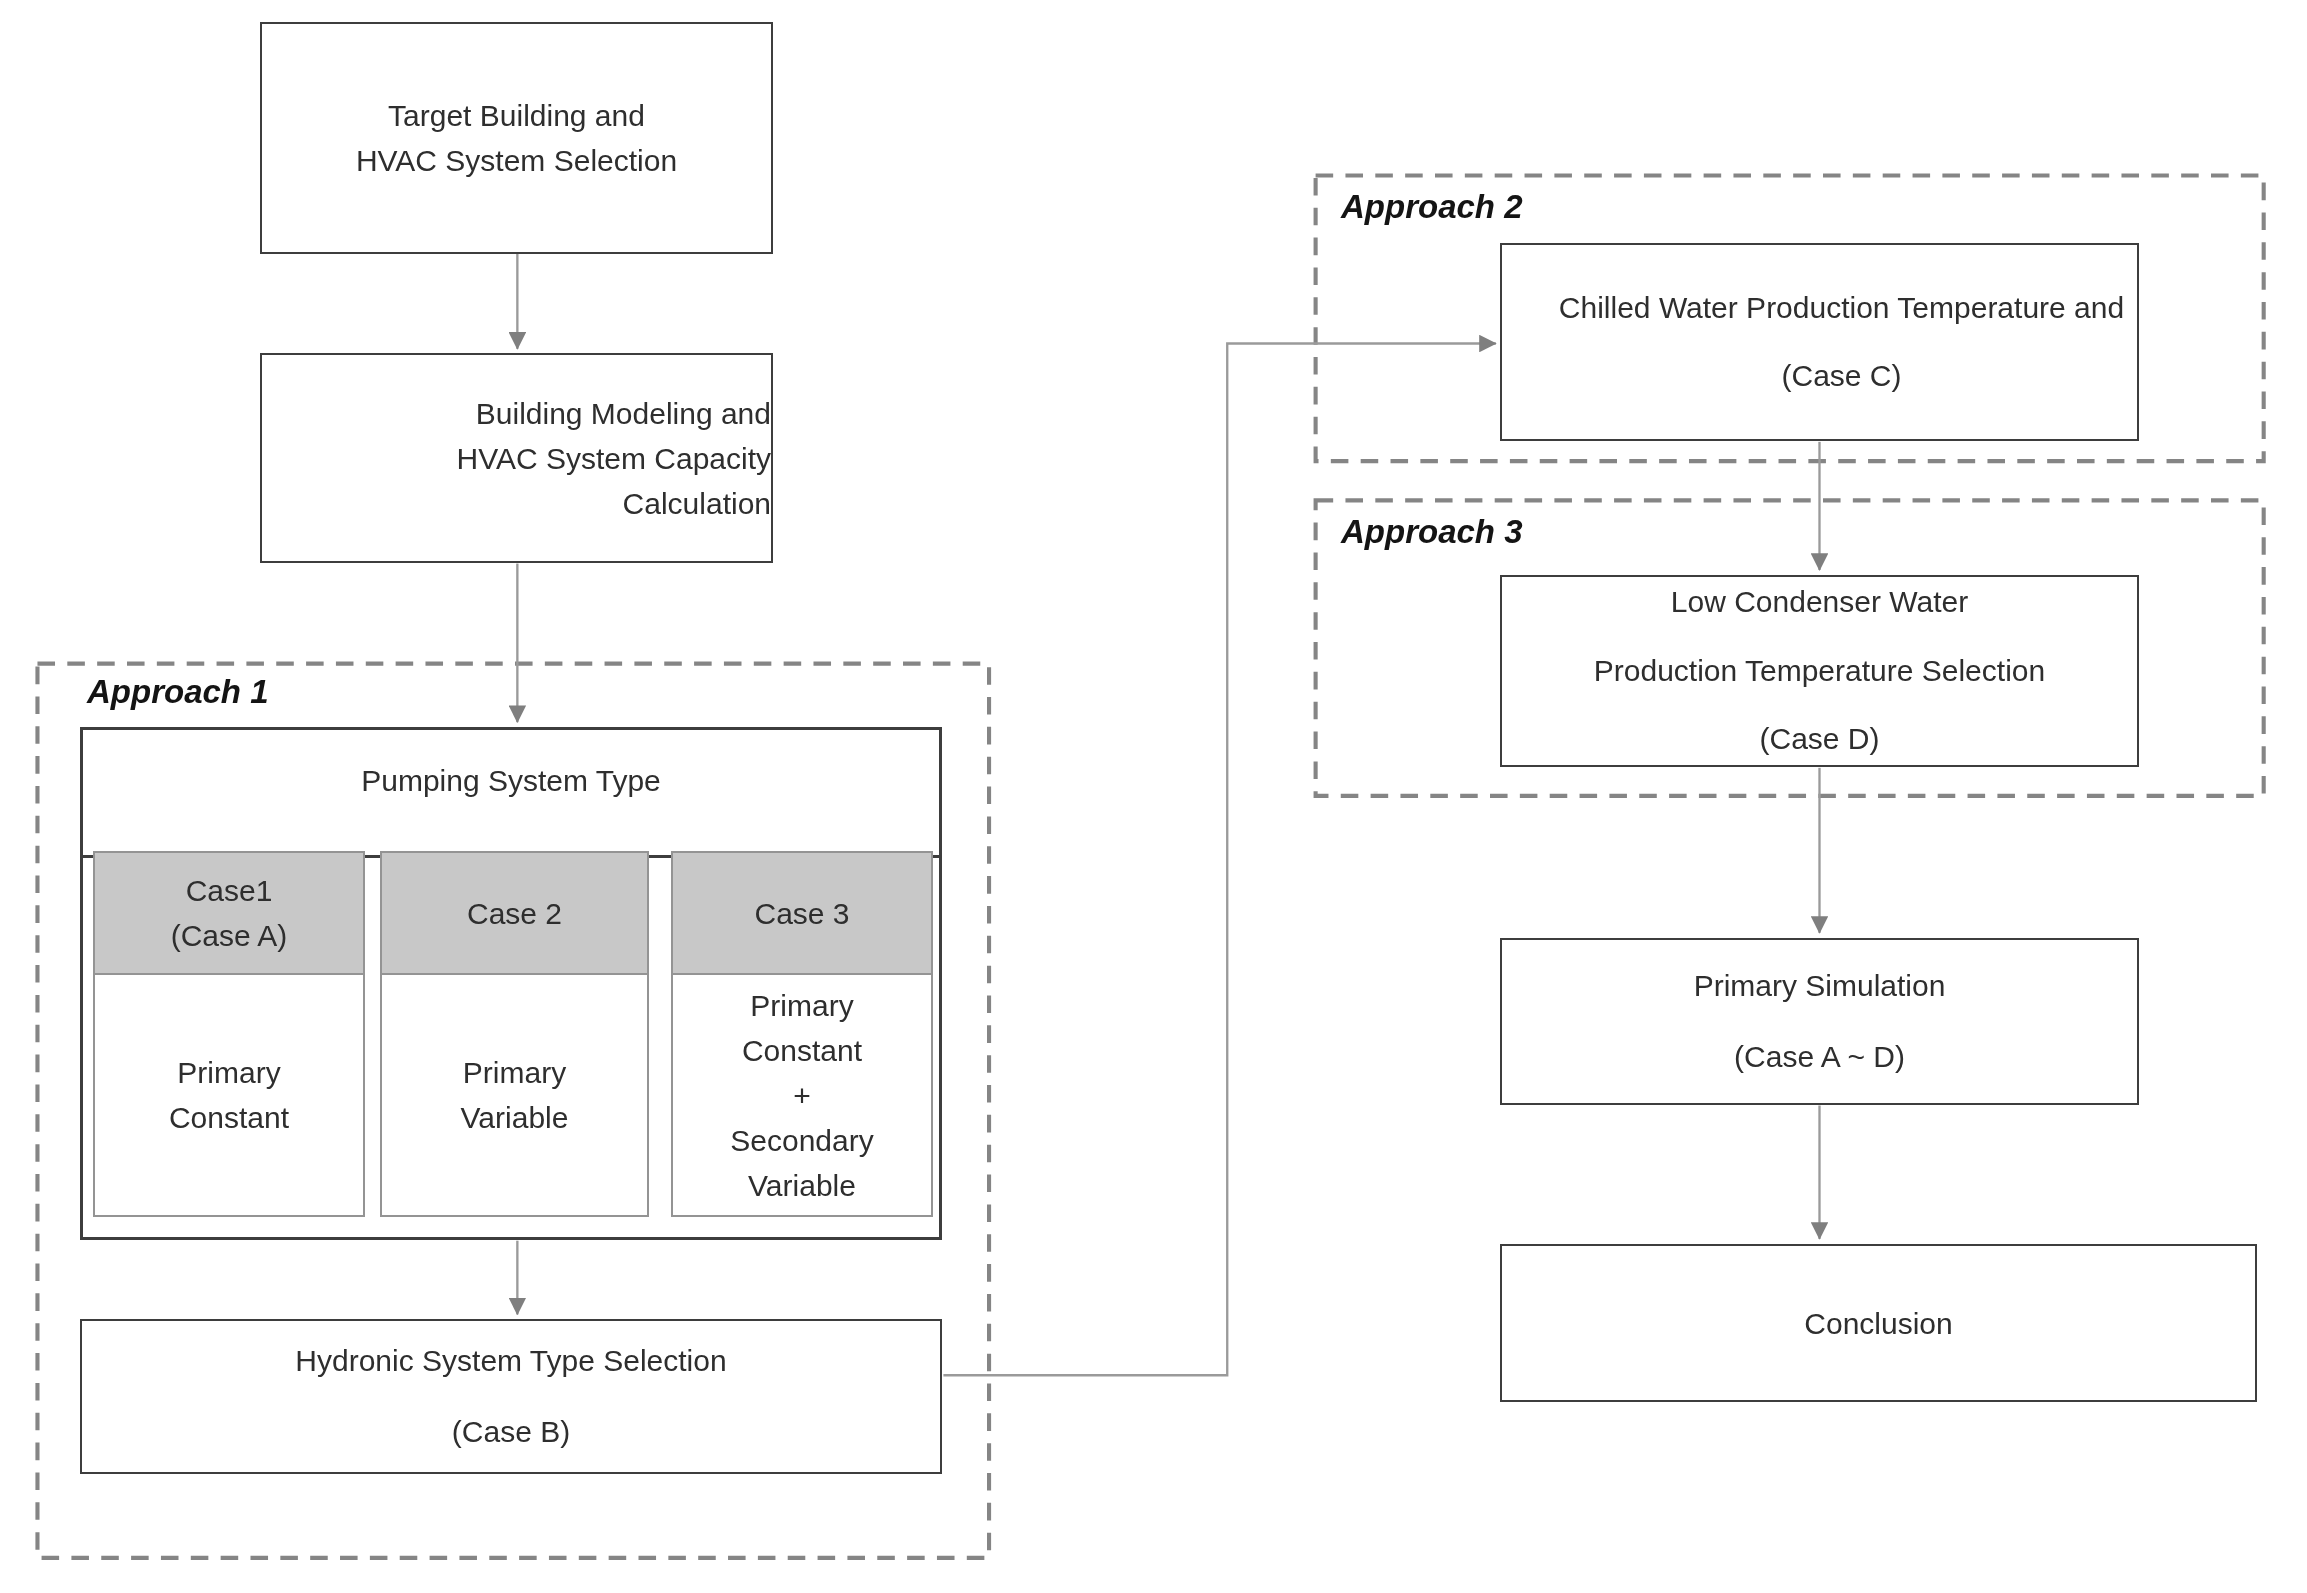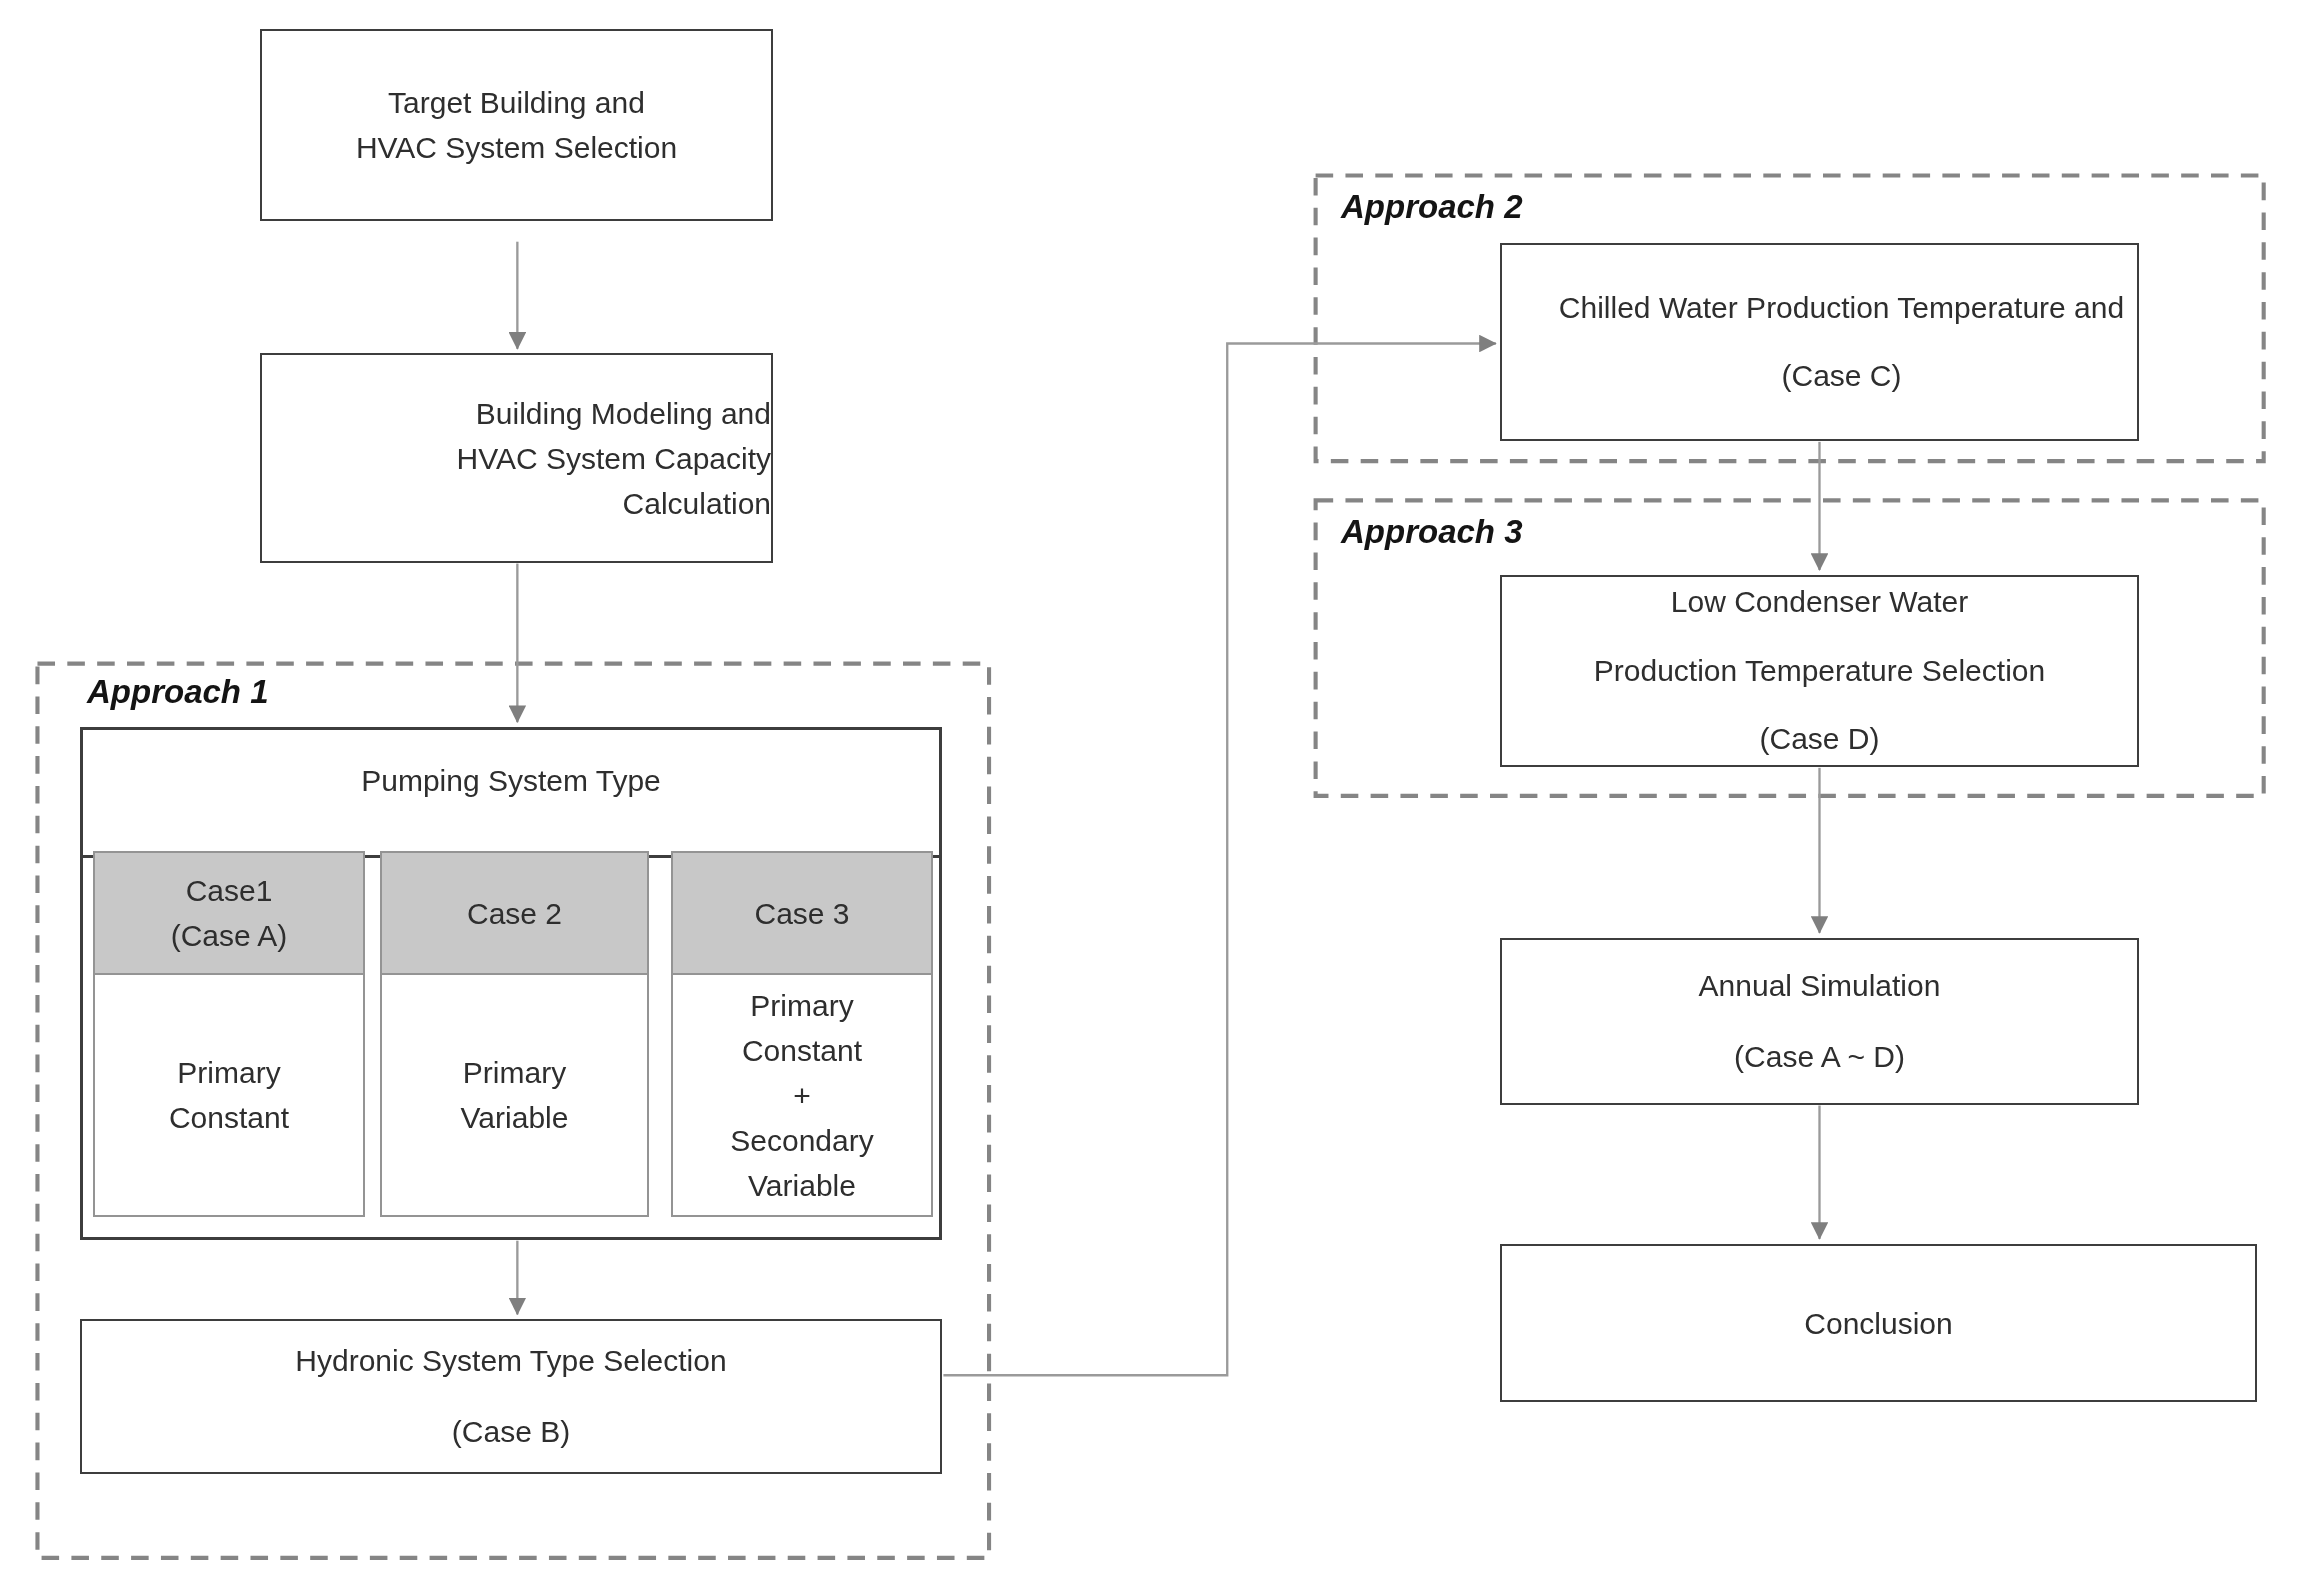--- a/index.html
+++ b/index.html
@@ -126,21 +126,21 @@
     <path d="M1612,2350 L2097,2350 L2097,587 L2556,587" fill="none" stroke="#9a9a9a" stroke-width="4" marker-end="url(#ah)"></path>
     <path d="M3109,755 L3109,974" fill="none" stroke="#9a9a9a" stroke-width="4" marker-end="url(#ah)"></path>
     <path d="M3109,1312 L3109,1594" fill="none" stroke="#9a9a9a" stroke-width="4" marker-end="url(#ah)"></path>
     <path d="M3109,1889 L3109,2117" fill="none" stroke="#9a9a9a" stroke-width="4" marker-end="url(#ah)"></path>
   </svg>
 
   <div class="group-label" style="left:59px; top:673px;margin-left:28px;">Approach 1</div>
   <div class="group-label" style="left:1341px; top:188px;">Approach 2</div>
   <div class="group-label" style="left:1341px; top:513px;">Approach 3</div>
 
-  <div class="node" style="left:260px; top:29px; width:513px; height:192px;">
+  <div class="node" style="left:260px; top:22px; width:513px; height:232px;">
     <span class="ln">Target Building and</span>
     <span class="ln">HVAC System Selection</span>
   </div>
 
   <div class="node" style="left:260px; top:353px; width:513px; height:210px;align-items:flex-end;">
     <span class="ln">Building Modeling and</span>
     <span class="ln">HVAC System Capacity</span>
     <span class="ln">Calculation</span>
   </div>
 
@@ -194,21 +194,21 @@
     <span class="ln">(Case C)</span>
   </div>
 
   <div class="node gap60" style="left:1500px; top:575px; width:639px; height:192px;">
     <span class="ln">Low Condenser Water</span>
     <span class="ln">Production Temperature Selection</span>
     <span class="ln">(Case D)</span>
   </div>
 
   <div class="node gap65" style="left:1500px; top:938px; width:639px; height:167px;">
-    <span class="ln">Annual Simulation</span>
+    <span class="ln">Primary Simulation</span>
     <span class="ln">(Case A ~ D)</span>
   </div>
 
   <div class="node" style="left:1500px; top:1244px; width:757px; height:158px;">
     <span class="ln">Conclusion</span>
   </div>
 
 </div>
 
 

